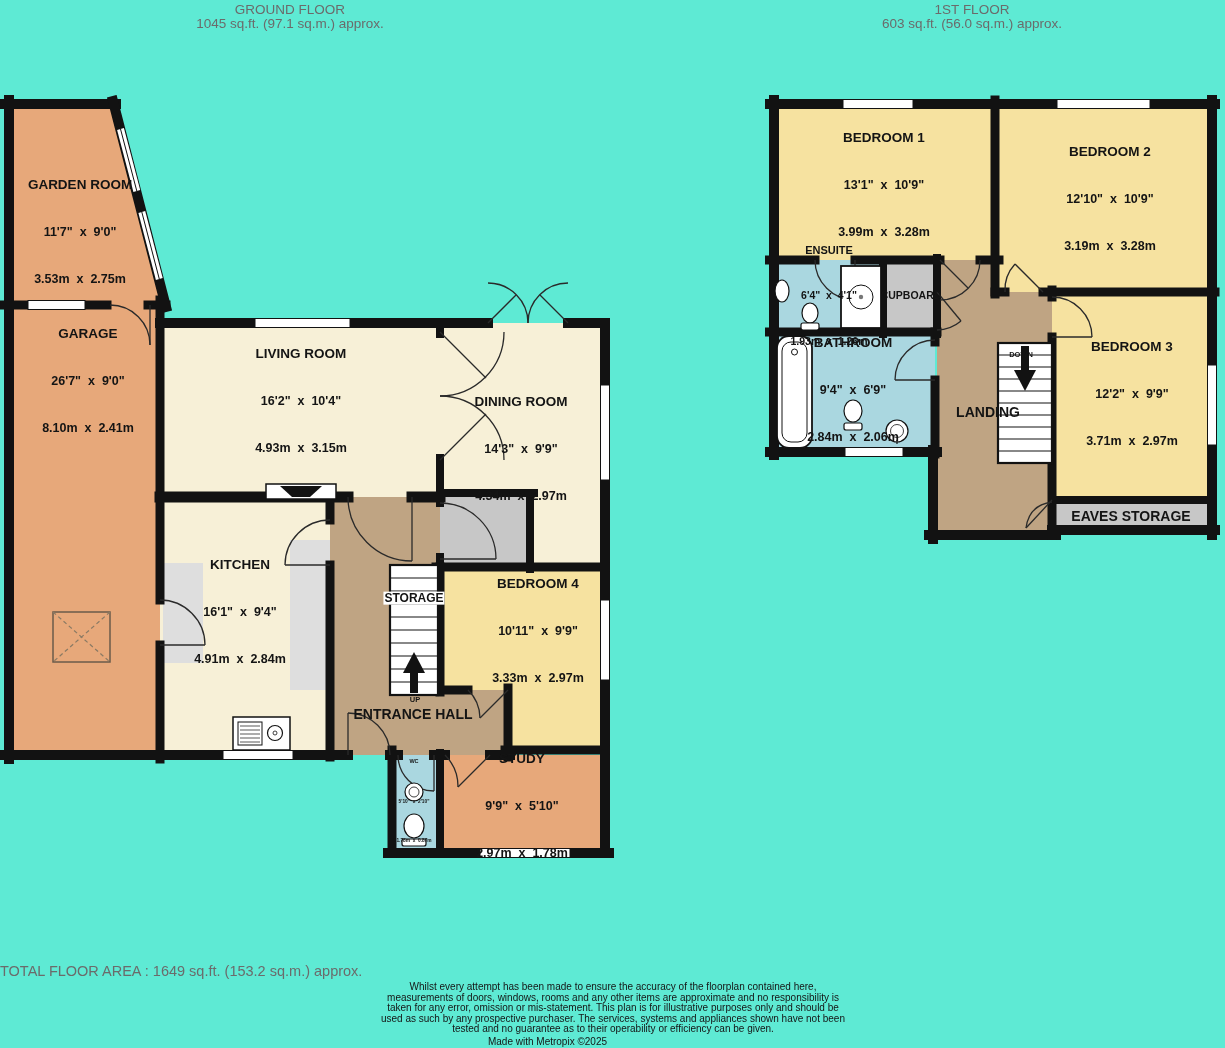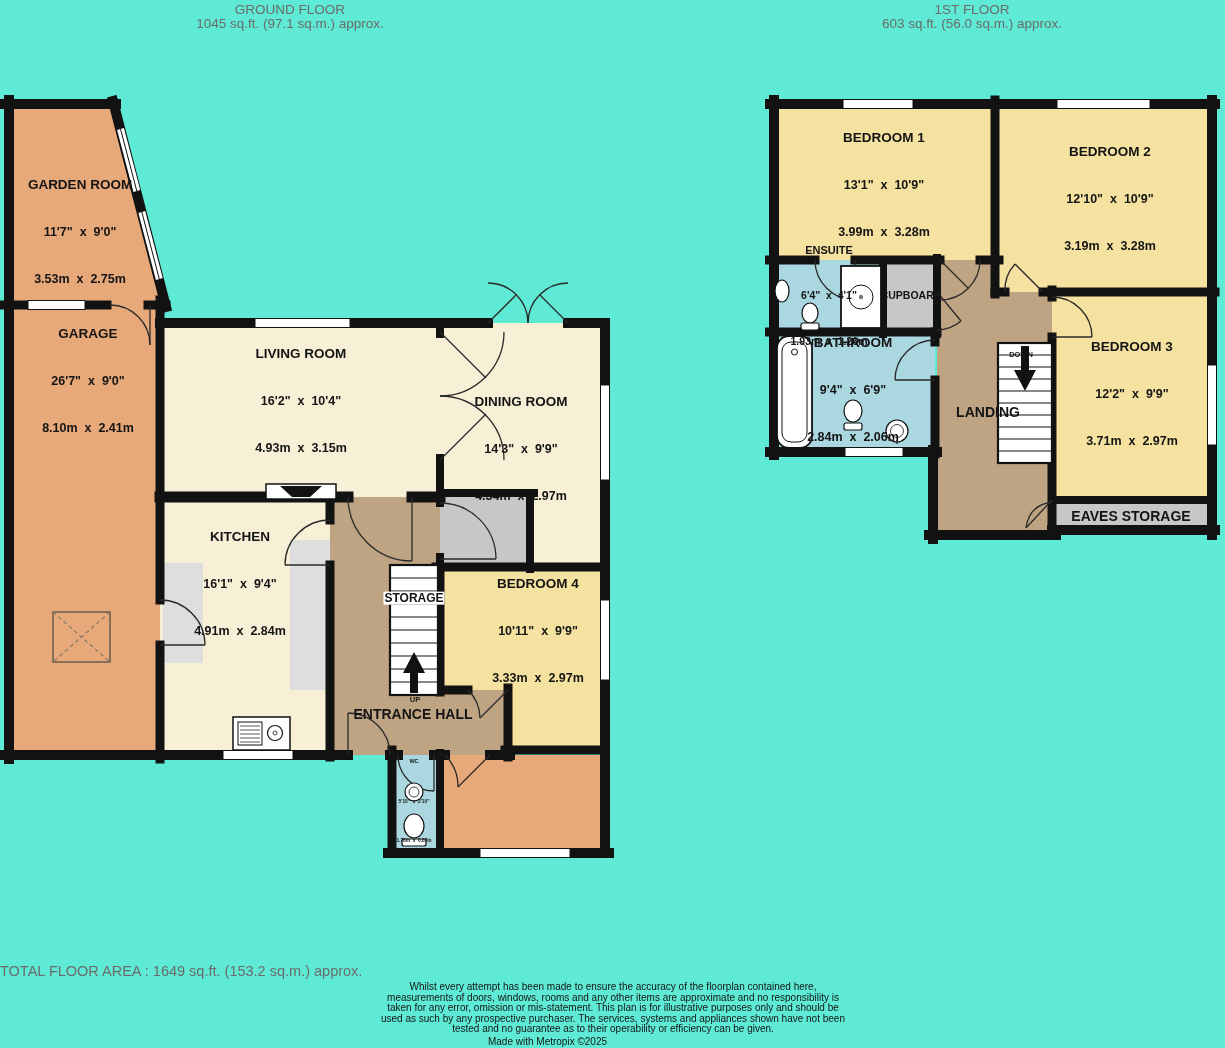--- a/index.html
+++ b/index.html
@@ -292,33 +292,38 @@
   <div class="room-label" style="left:301px;top:401px;">
     <div class="rl-name">LIVING ROOM</div>
     <div class="rl-dim">16'2"  x  10'4"</div>
     <div class="rl-dim">4.93m  x  3.15m</div>
   </div>
   <div class="room-label" style="left:521px;top:449px;">
     <div class="rl-name">DINING ROOM</div>
     <div class="rl-dim">14'3"  x  9'9"</div>
     <div class="rl-dim">4.34m  x  2.97m</div>
   </div>
-  <div class="room-label" style="left:240px;top:584px;">
+  <div class="room-label" style="left:240px;top:612px;">
     <div class="rl-name">KITCHEN</div>
     <div class="rl-dim">16'1"  x  9'4"</div>
     <div class="rl-dim">4.91m  x  2.84m</div>
   </div>
   <div class="room-label" style="left:538px;top:631px;">
     <div class="rl-name">BEDROOM 4</div>
     <div class="rl-dim">10'11"  x  9'9"</div>
     <div class="rl-dim">3.33m  x  2.97m</div>
   </div>
   <div class="room-label tiny" style="left:415px;top:700px;">UP</div>
   <div class="room-label single" style="left:413px;top:714px;">ENTRANCE HALL</div>
   <div class="room-label storage-tag" style="left:414px;top:598px;">STORAGE</div>
+  <div class="room-label" style="left:522px;top:806px;">
+    <div class="rl-name">STUDY</div>
+    <div class="rl-dim">9'9"  x  5'10"</div>
+    <div class="rl-dim">2.97m  x  1.78m</div>
+  </div>
   <div class="room-label rl-xs" style="left:414px;top:801px;">
     <div class="rl-name">WC</div>
     <div class="rl-dim">5'10"  x  2'10"</div>
     <div class="rl-dim">1.78m  x  0.87m</div>
   </div>
 
   <div class="room-label" style="left:884px;top:185px;">
     <div class="rl-name">BEDROOM 1</div>
     <div class="rl-dim">13'1"  x  10'9"</div>
     <div class="rl-dim">3.99m  x  3.28m</div>

